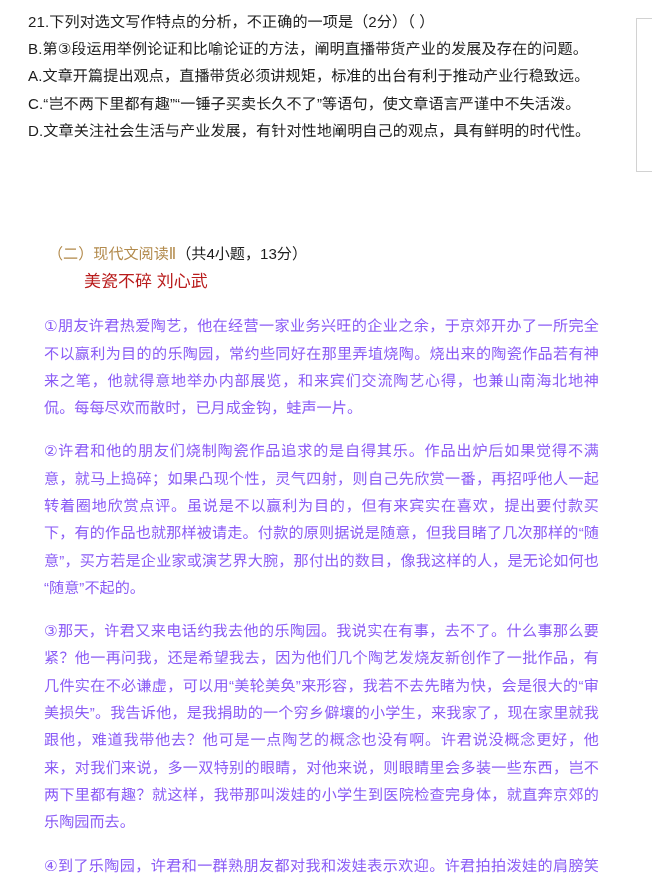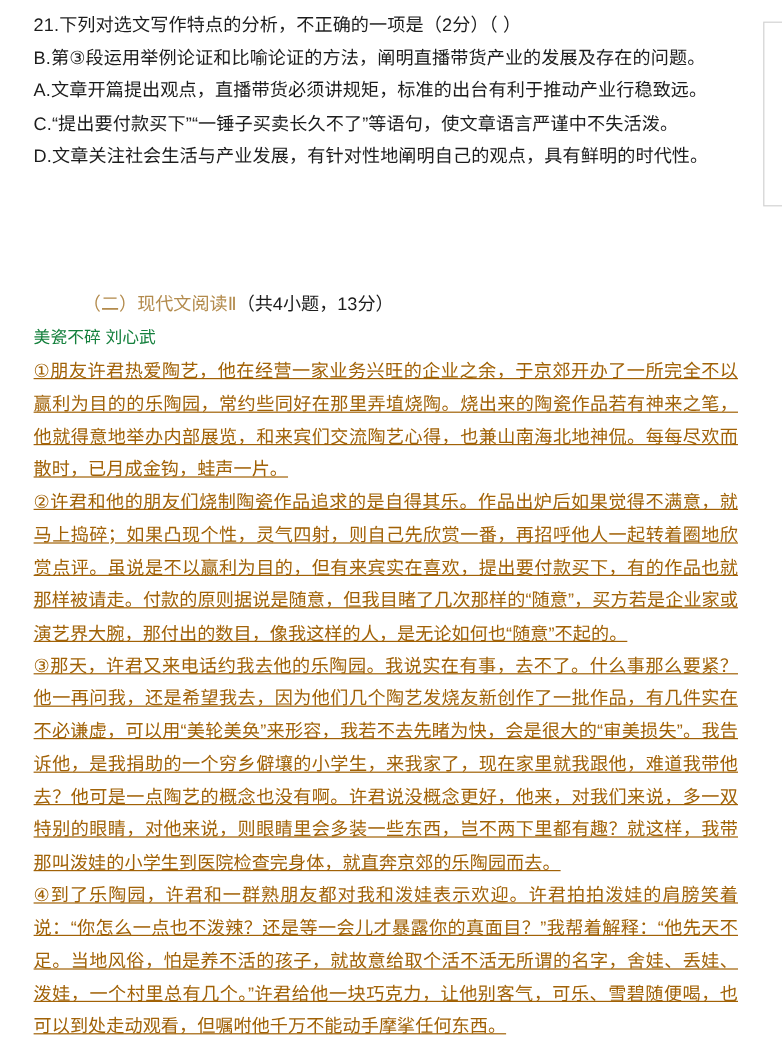--- a/index.html
+++ b/index.html
@@ -47,63 +47,63 @@
     letter-spacing: 0.1px;
     white-space: nowrap;
     color: #1c1c1c;
   }
 
   .spacer-lg { height: 96px; }
 
   .section-head {
     font-size: 15.1px;
     line-height: 27.2px;
-    margin-left: 41px;
+    margin-left: 20px;
     white-space: nowrap;
   }
   .section-head .accent { color: #b38b4d; }
   .section-head .plain  { color: #1c1c1c; }
 
   .lead {
     font-size: 15.1px;
     line-height: 27.2px;
     white-space: nowrap;
   }
 
   .article-title {
-    font-size: 14px;
+    font-size: 17px;
     line-height: 29px;
+    margin-left: 56px;
     white-space: nowrap;
-    color: #15803d;
+    color: #b91c1c;
   }
 
   .para {
     font-size: 15.1px;
     line-height: 27.3px;
     text-align: justify;
     text-align-last: left;
     text-justify: inter-ideograph;
-    color: #a16207;
-    margin: 0;
+    color: #8b5cf6;
+    margin: 16px;
     letter-spacing: 0.05px;
-    text-decoration: underline;
   }
 </style>
 </head>
 <body>
 
 <div class="page">
 
   <div class="right-frame"></div>
 
   <div class="q-block">
     <div class="line">21.下列对选文写作特点的分析，不正确的一项是（2分）（    ）</div>
     <div class="line">B.第③段运用举例论证和比喻论证的方法，阐明直播带货产业的发展及存在的问题。</div>
     <div class="line">A.文章开篇提出观点，直播带货必须讲规矩，标准的出台有利于推动产业行稳致远。</div>
-    <div class="line">C.“提出要付款买下”“一锤子买卖长久不了”等语句，使文章语言严谨中不失活泼。</div>
+    <div class="line">C.“岂不两下里都有趣”“一锤子买卖长久不了”等语句，使文章语言严谨中不失活泼。</div>
     <div class="line">D.文章关注社会生活与产业发展，有针对性地阐明自己的观点，具有鲜明的时代性。</div>
   </div>
 
   <div class="spacer-lg"></div>
 
   <div class="section-head">
     <span class="accent">（二）现代文阅读Ⅱ</span><span class="plain">（共4小题，13分）</span>
   </div>
 
 

